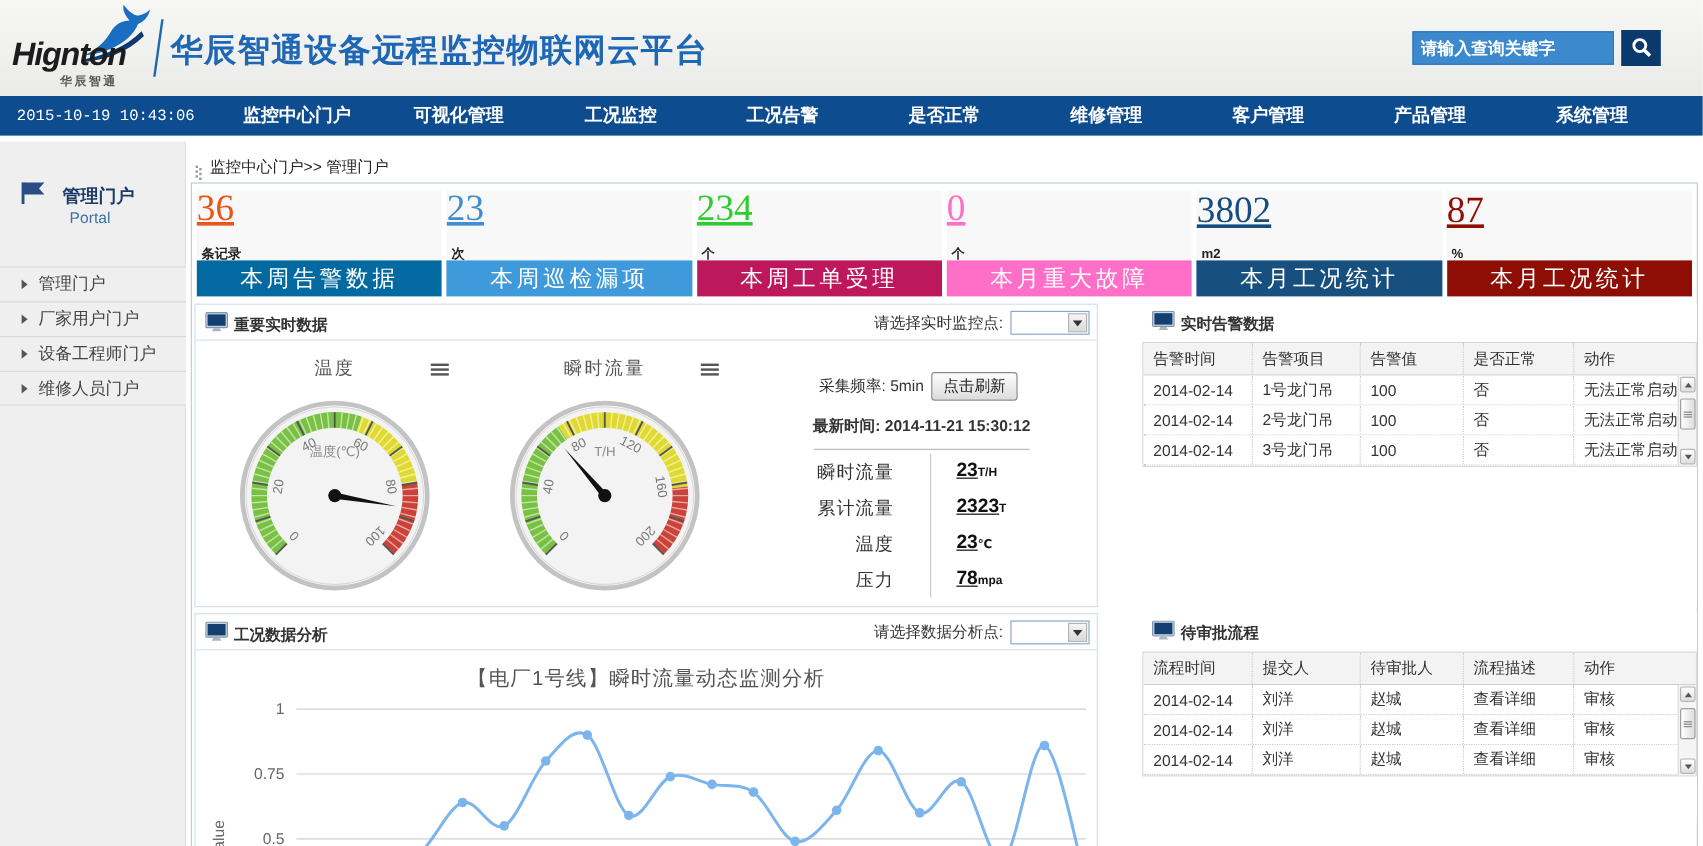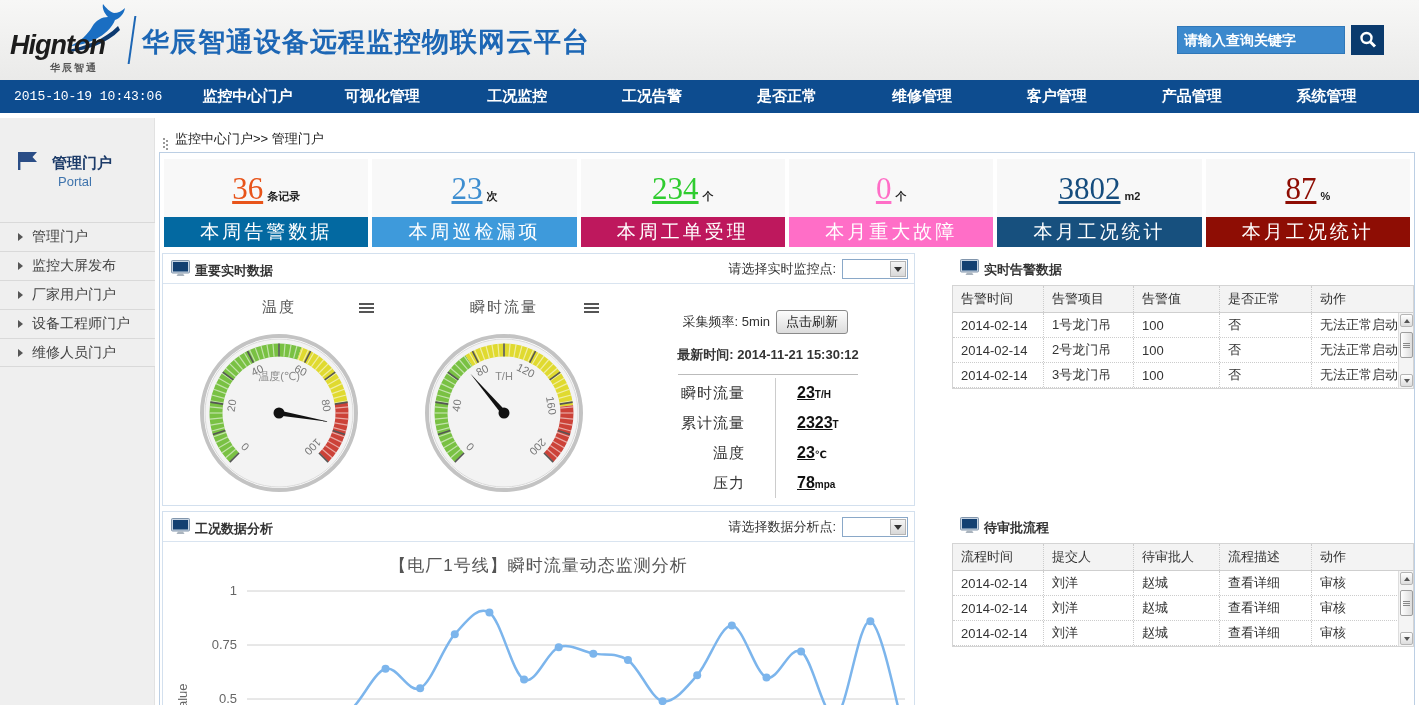--- a/index.html
+++ b/index.html
@@ -45,21 +45,21 @@
 
 .main{position:absolute;left:155px;top:118px;width:1264px;height:587px;background:#fff;}
 .breadcrumb{position:absolute;left:8px;top:12px;font-size:13px;color:#222;display:flex;align-items:center;}
 .grip{width:2px;height:2px;background:#999;margin-right:10px;
   box-shadow:0 0 #999,0 4px #999,0 8px #999,3px 2px #999,3px 6px #999,3px 10px #999;}
 .container{position:absolute;left:4px;top:34px;width:1256px;height:640px;border:1px solid #bccfe4;background:#fff;}
 
 
 .stats{position:absolute;left:4px;top:6px;width:1246px;height:90px;display:flex;gap:4px;}
 .stat-card{flex:1;display:flex;flex-direction:column;cursor:pointer;}
-.stat-top{height:58px;background:#f8f8f8;display:flex;align-items:center;justify-content:center;}
+.stat-top{height:58px;background:#f8f8f8;display:flex;align-items:flex-start;justify-content:center;flex-direction:column;}
 .stat-num{font-family:"Liberation Serif","DejaVu Serif",serif;font-size:31px;
   text-decoration:underline;line-height:1;}
 .stat-unit{font-size:11px;font-weight:bold;color:#222;margin:16px 0 0 4px;}
 .stat-bar{height:30px;color:#fff;font-size:19px;display:flex;align-items:center;
   justify-content:center;letter-spacing:3px;}
 
 
 .panel{position:absolute;background:#fff;}
 .panel-bordered{border:1px solid #d3e0ee;}
 .panel-head{position:relative;height:30px;border-bottom:1px solid #d9e4f0;}
@@ -156,24 +156,20 @@
     <svg class="side-flag" width="24" height="22" viewBox="0 0 24 22">
       <path d="M4,2 H21 L16.5,7 21,12 H4 Z" fill="#2a4d86"></path>
       <rect x="2" y="2" width="2.4" height="18" fill="#2a4d86"></rect>
     </svg>
     <div class="side-title">管理门户</div>
     <div class="side-sub">Portal</div>
     <div class="side-menu" id="side-menu">
         <div class="side-item">
           <span class="tri"></span>
           <span>管理门户</span>
-        </div>
-        <div class="side-item">
-          <span class="tri"></span>
-          <span>监控大屏发布</span>
         </div>
         <div class="side-item">
           <span class="tri"></span>
           <span>厂家用户门户</span>
         </div>
         <div class="side-item">
           <span class="tri"></span>
           <span>设备工程师门户</span>
         </div>
         <div class="side-item">

